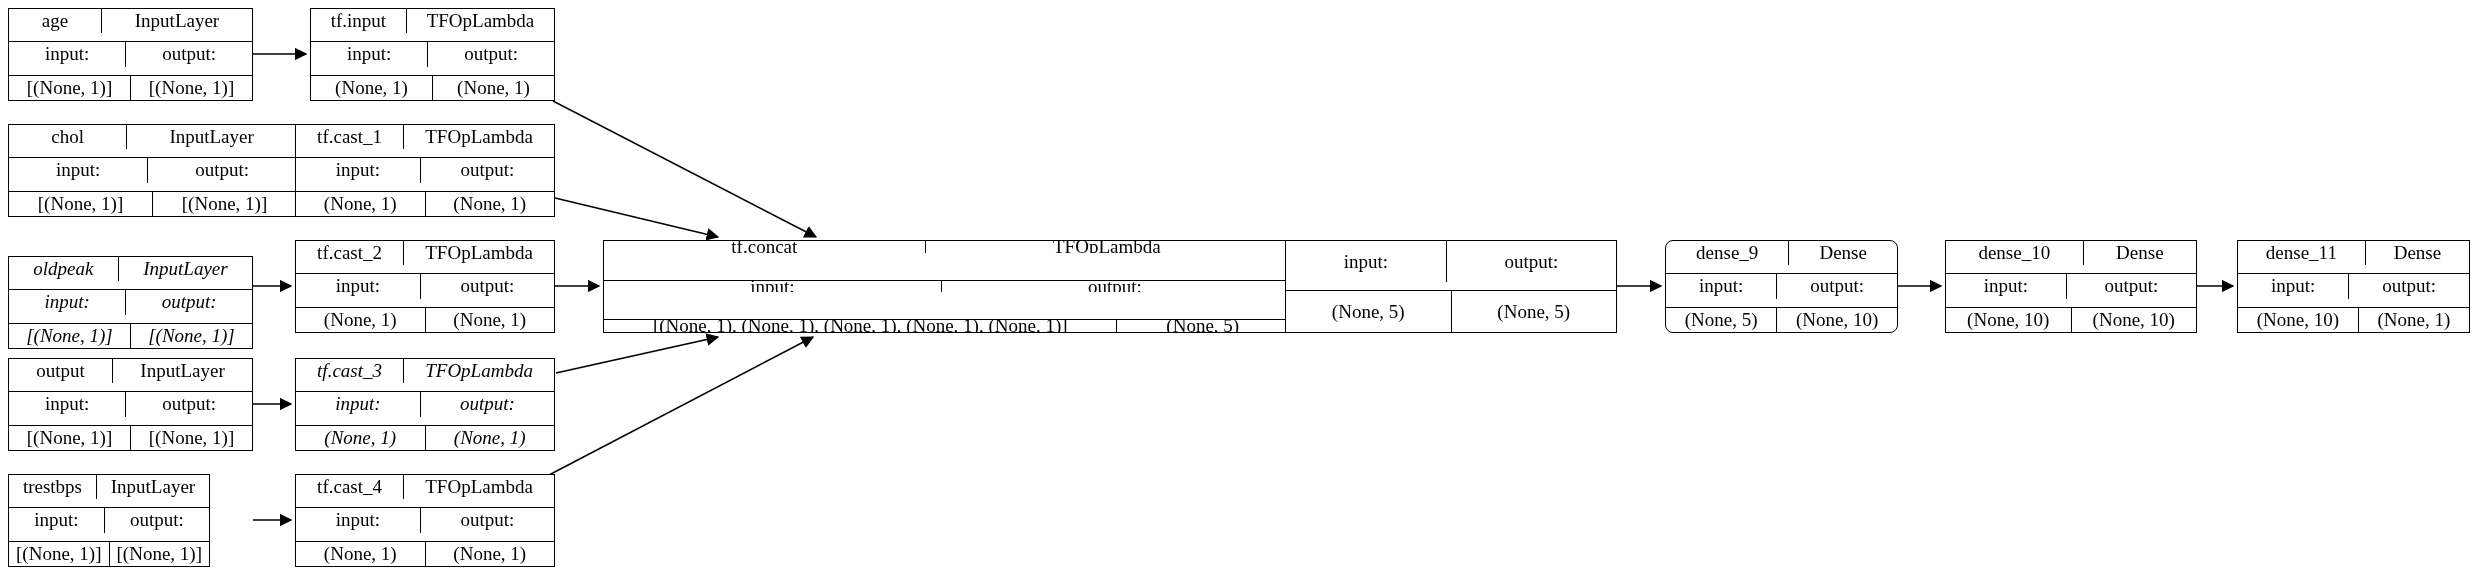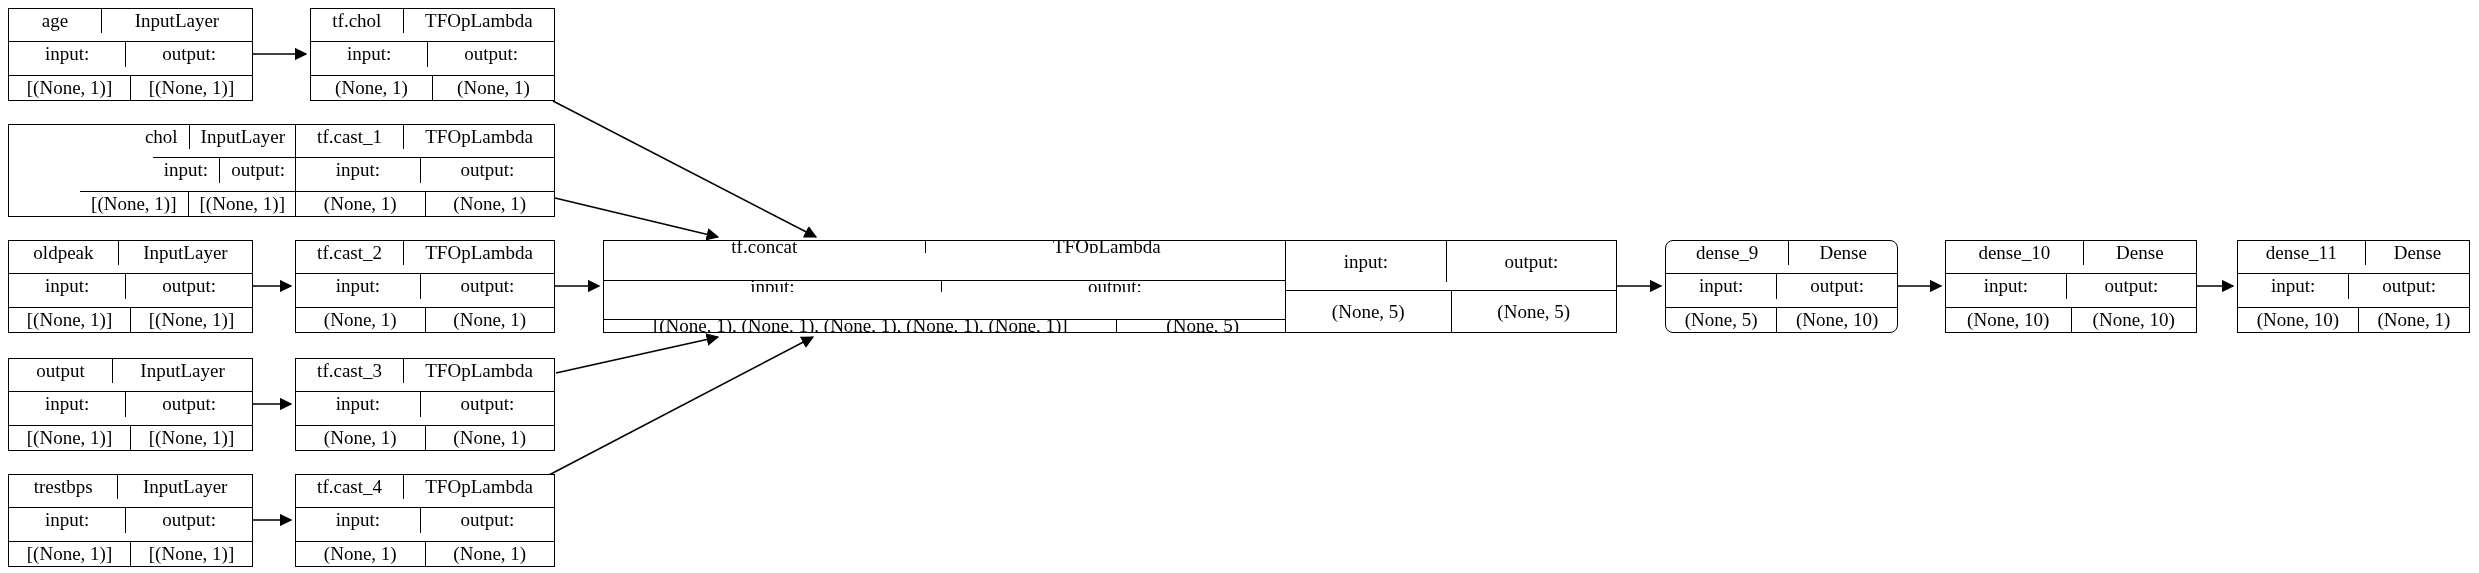--- a/index.html
+++ b/index.html
@@ -96,33 +96,33 @@
         <div class="cell">input:</div>
         <div class="cell">output:</div>
       </div>
       <div class="row">
         <div class="cell">[(None, 1)]</div>
         <div class="cell">[(None, 1)]</div>
       </div>
     </div>
     <div class="node" style="left: 310px; top: 8px; width: 245px; height: 93px;">
       <div class="row">
-        <div class="cell">tf.chol</div>
-        <div class="cell">TFOpLambda</div>
-      </div>
-      <div class="row">
-        <div class="cell">input:</div>
-        <div class="cell">output:</div>
-      </div>
-      <div class="row">
-        <div class="cell">(None, 1)</div>
-        <div class="cell">(None, 1)</div>
-      </div>
-    </div>
-    <div class="node" style="left: 8px; top: 124px; width: 289px; height: 93px; align-items: flex-end;">
+        <div class="cell">tf.input</div>
+        <div class="cell">TFOpLambda</div>
+      </div>
+      <div class="row">
+        <div class="cell">input:</div>
+        <div class="cell">output:</div>
+      </div>
+      <div class="row">
+        <div class="cell">(None, 1)</div>
+        <div class="cell">(None, 1)</div>
+      </div>
+    </div>
+    <div class="node" style="left: 8px; top: 124px; width: 289px; height: 93px;">
       <div class="row">
         <div class="cell">chol</div>
         <div class="cell">InputLayer</div>
       </div>
       <div class="row">
         <div class="cell">input:</div>
         <div class="cell">output:</div>
       </div>
       <div class="row">
         <div class="cell">[(None, 1)]</div>
@@ -136,21 +136,21 @@
       </div>
       <div class="row">
         <div class="cell">input:</div>
         <div class="cell">output:</div>
       </div>
       <div class="row">
         <div class="cell">(None, 1)</div>
         <div class="cell">(None, 1)</div>
       </div>
     </div>
-    <div class="node" style="left: 8px; top: 240px; width: 245px; height: 93px;">
+    <div class="node" style="left: 8px; top: 256px; width: 245px; height: 93px; font-style: italic;">
       <div class="row">
         <div class="cell">oldpeak</div>
         <div class="cell">InputLayer</div>
       </div>
       <div class="row">
         <div class="cell">input:</div>
         <div class="cell">output:</div>
       </div>
       <div class="row">
         <div class="cell">[(None, 1)]</div>
@@ -178,35 +178,35 @@
       </div>
       <div class="row">
         <div class="cell">input:</div>
         <div class="cell">output:</div>
       </div>
       <div class="row">
         <div class="cell">[(None, 1)]</div>
         <div class="cell">[(None, 1)]</div>
       </div>
     </div>
-    <div class="node" style="left: 295px; top: 358px; width: 260px; height: 93px;">
+    <div class="node" style="left: 295px; top: 358px; width: 260px; height: 93px; font-style: italic;">
       <div class="row">
         <div class="cell">tf.cast_3</div>
         <div class="cell">TFOpLambda</div>
       </div>
       <div class="row">
         <div class="cell">input:</div>
         <div class="cell">output:</div>
       </div>
       <div class="row">
         <div class="cell">(None, 1)</div>
         <div class="cell">(None, 1)</div>
       </div>
     </div>
-    <div class="node" style="left: 8px; top: 474px; width: 245px; height: 93px;">
+    <div class="node" style="left: 8px; top: 474px; width: 202px; height: 93px;">
       <div class="row">
         <div class="cell">trestbps</div>
         <div class="cell">InputLayer</div>
       </div>
       <div class="row">
         <div class="cell">input:</div>
         <div class="cell">output:</div>
       </div>
       <div class="row">
         <div class="cell">[(None, 1)]</div>

